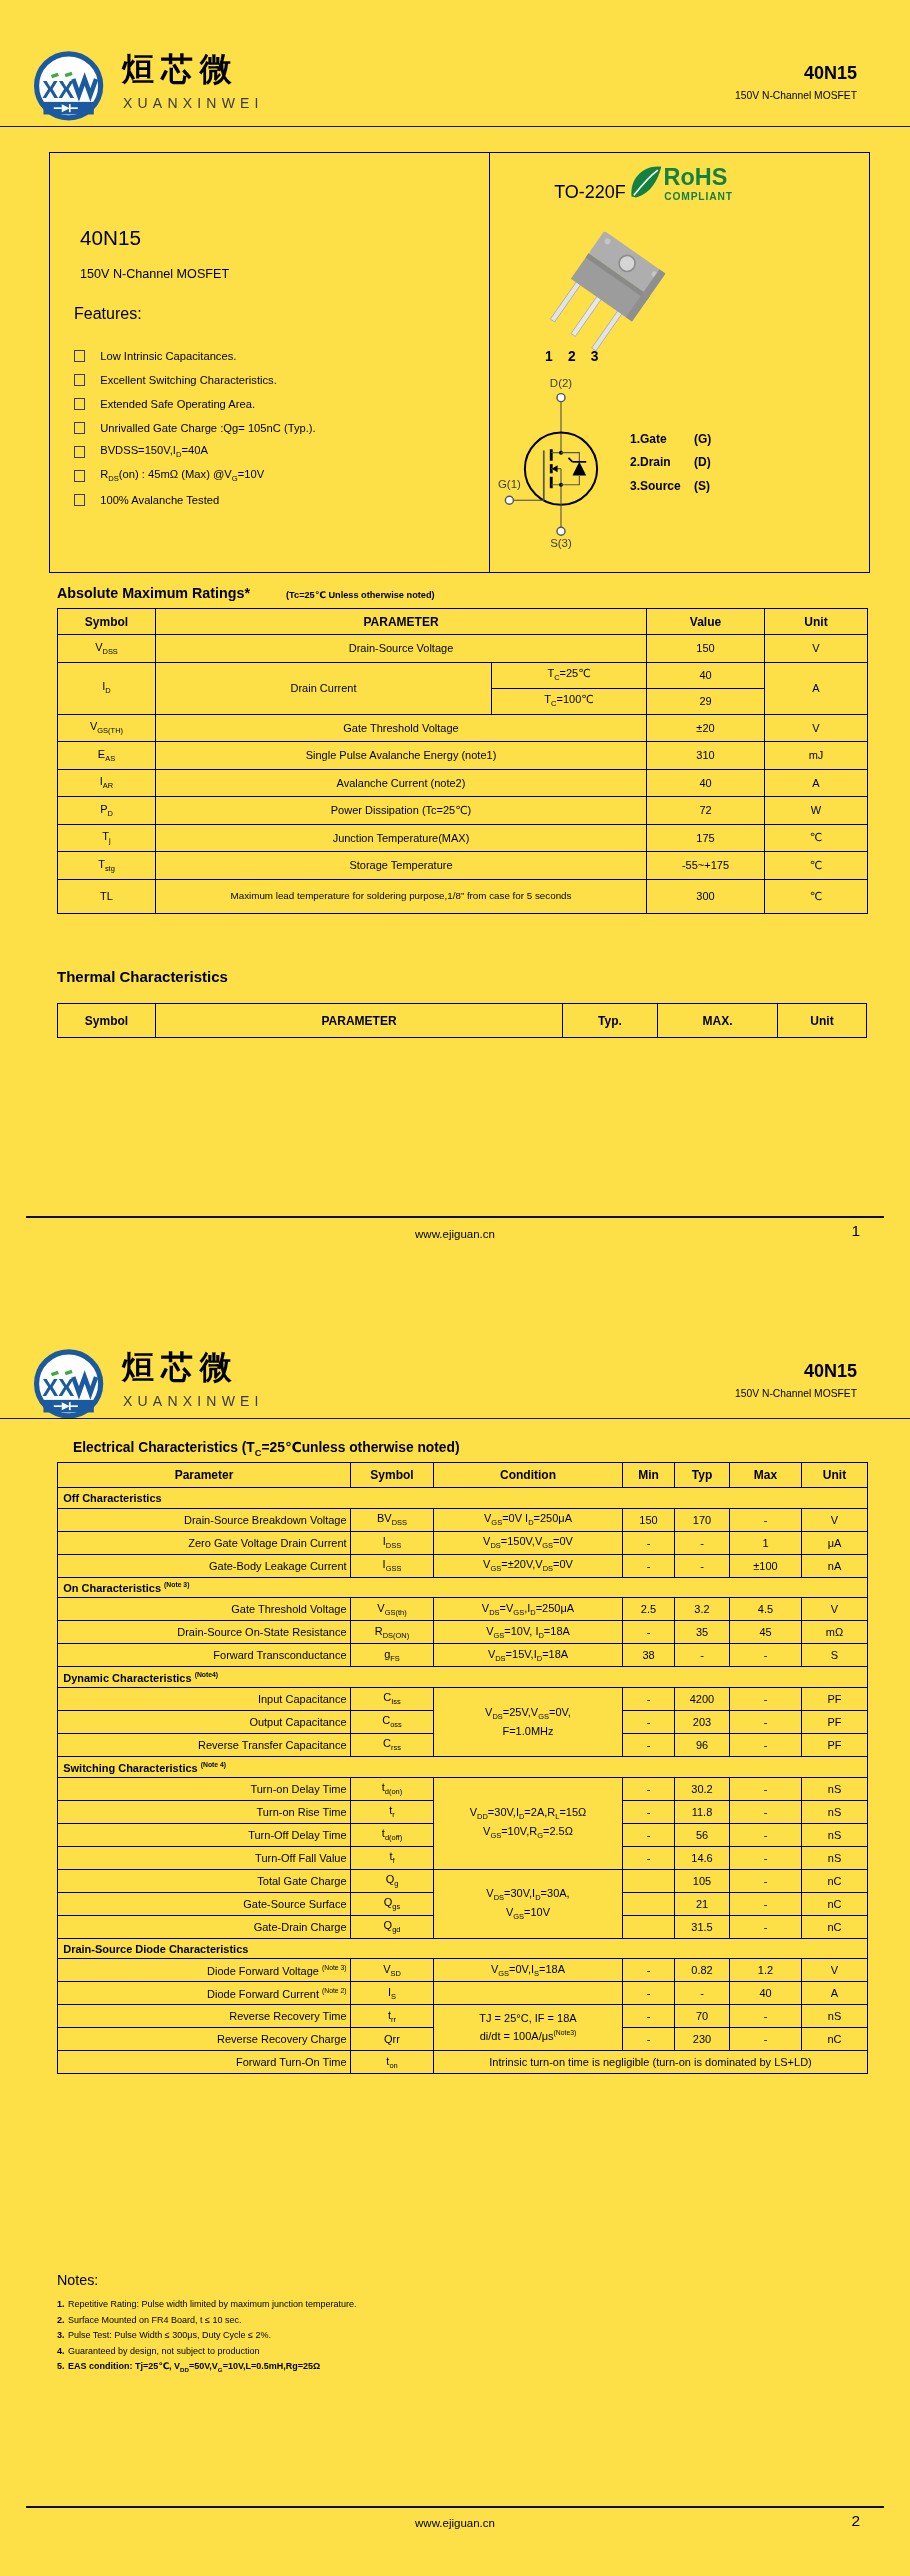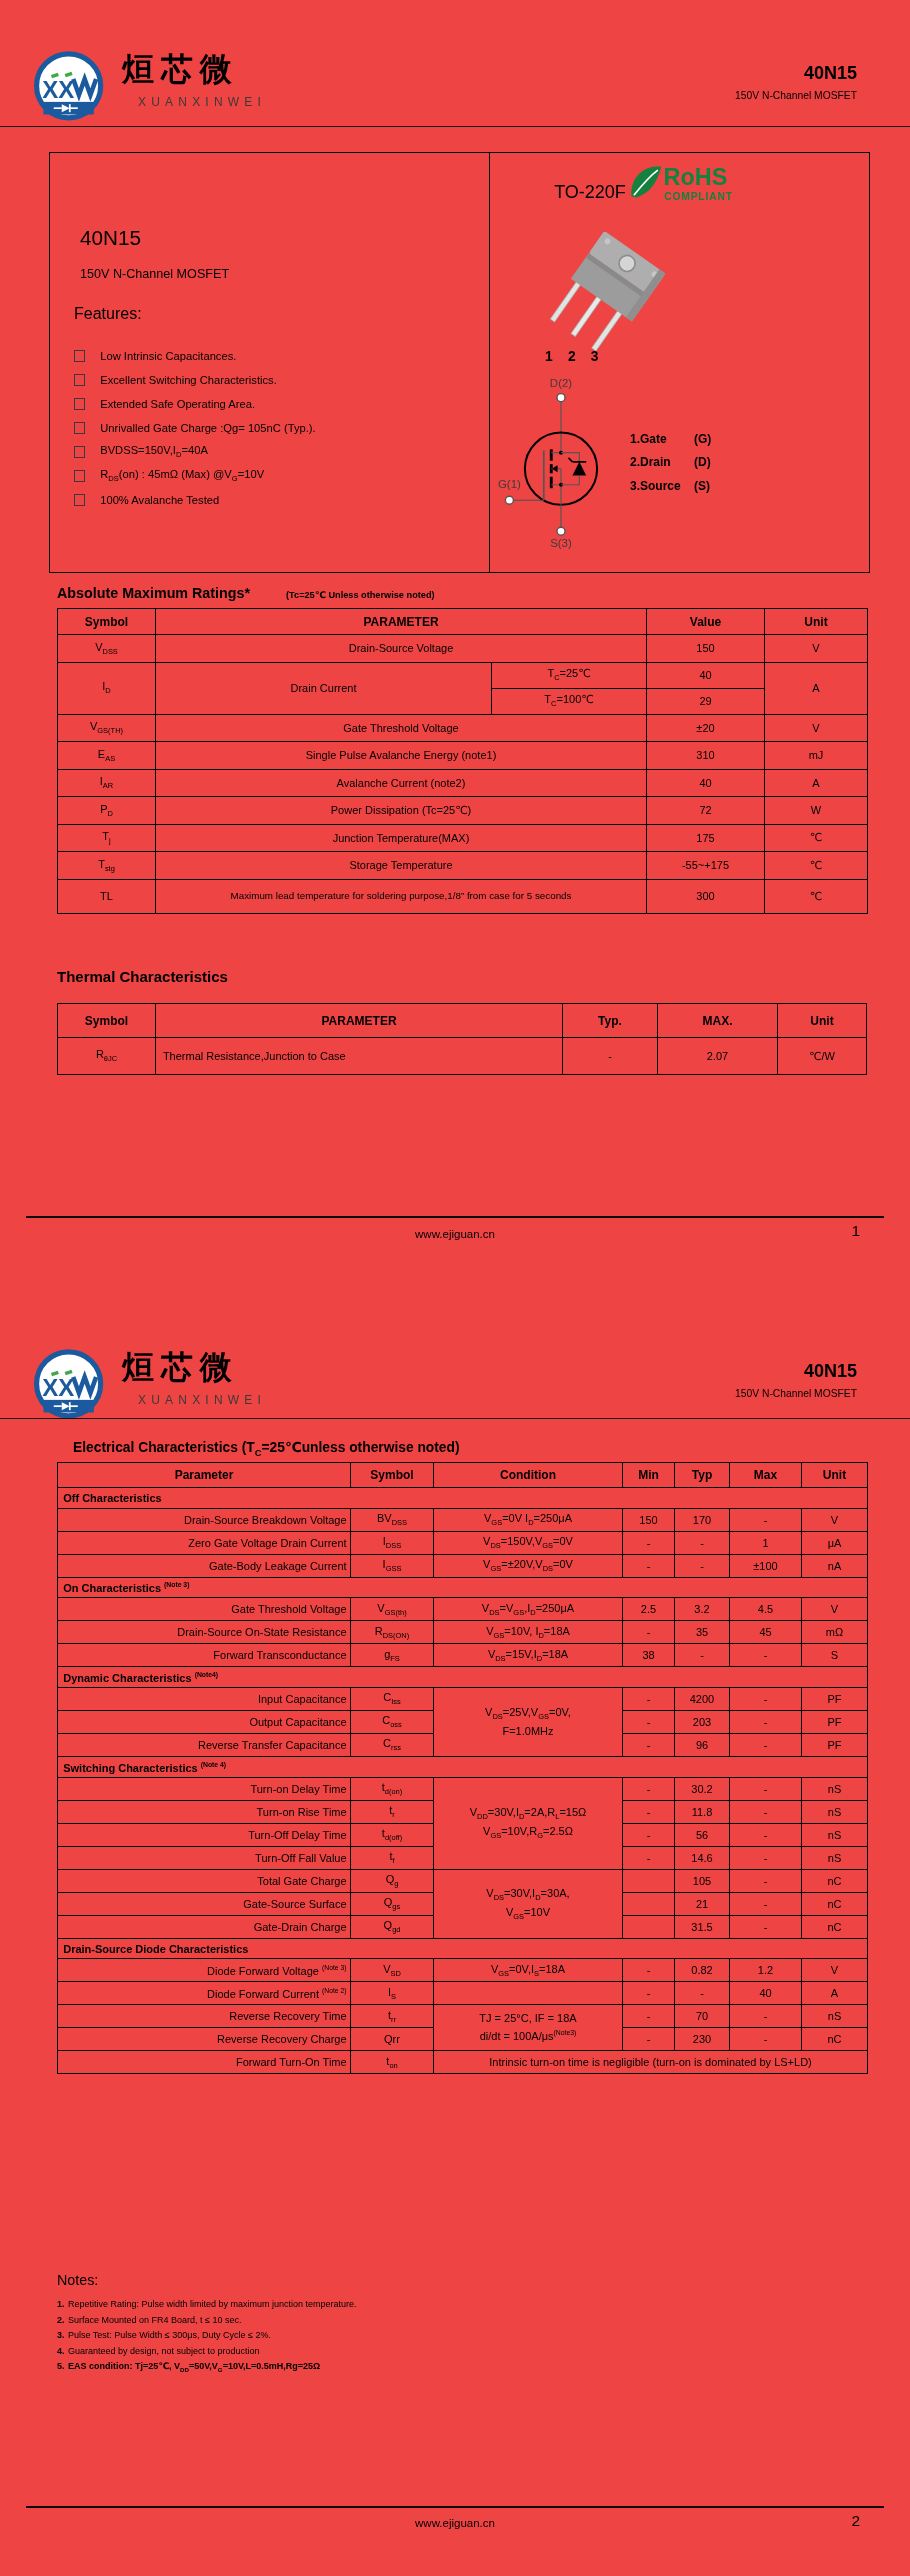--- a/index.html
+++ b/index.html
@@ -1,24 +1,24 @@
 <!DOCTYPE html>
 <html style="font-size:9.2px"><head>
 <meta charset="utf-8">
 <style>
   html,body{margin:0;padding:0;background:#ffffff;}
   body{width:910px;height:2576px;position:relative;font-family:"Liberation Sans","DejaVu Sans",sans-serif;color:#000;}
-  .sheet{position:absolute;left:0;top:0;width:910px;height:2576px;background:#ef4444;overflow:hidden;}
+  .sheet{position:absolute;left:0;top:0;width:910px;height:2576px;background:#fde047;overflow:hidden;}
 
   
   .page-header{position:absolute;left:0;width:100%;}
   .header-rule{position:absolute;left:0;right:0;bottom:0;border-bottom:1.1px solid #161616;}
   .logo{position:absolute;left:32px;top:49px;width:87px;height:76px;}
   .brand-cn{position:absolute;left:122px;top:53px;font-size:32px;font-weight:bold;letter-spacing:6.9px;line-height:1;}
-  .brand-en{position:absolute;left:123px;top:95px;font-size:12px;letter-spacing:5.2px;color:#3a3a3a;margin-left:15px;}
+  .brand-en{position:absolute;left:123px;top:95px;font-size:14px;letter-spacing:5.2px;color:#3a3a3a;}
   .part-no{position:absolute;right:53px;top:63px;font-size:18px;font-weight:bold;text-align:right;}
   .part-sub{position:absolute;right:53px;top:90px;font-size:10.3px;text-align:right;}
 
   
   .product-box{position:absolute;left:49px;top:152px;width:819px;height:419px;border:1.4px solid #000;}
   .box-divider{position:absolute;left:439px;top:0;bottom:0;border-left:1.1px solid #000;}
   .pt-title{position:absolute;left:30px;top:73px;font-size:20.7px;}
   .pt-sub{position:absolute;left:30px;top:114px;font-size:12.6px;}
   .ft-title{position:absolute;left:24px;top:152px;font-size:16px;}
   .features{position:absolute;left:24px;top:191px;list-style:none;margin:0;padding:0;}
@@ -291,27 +291,20 @@
         <col style="width:89px">
       </colgroup>
     <tbody>
       <tr style="height:34px">
         <td class="b">Symbol</td>
         <td class="b">PARAMETER</td>
         <td class="b">Typ.</td>
         <td class="b">MAX.</td>
         <td class="b">Unit</td>
       </tr>
-      <tr style="height:37px">
-        <td>R<sub>θJC</sub></td>
-        <td style="text-align:left;padding-left:6.9px;">Thermal Resistance,Junction to Case</td>
-        <td>-</td>
-        <td>2.07</td>
-        <td>℃/W</td>
-      </tr>
     </tbody>
   </table>
 
   <div class="footer-rule" style="top:1216px;"></div>
   <div class="footer-site" style="top:1228px;">www.ejiguan.cn</div>
   <div class="footer-page" style="top:1222px;">1</div>
 
   <header class="page-header" style="top:1298px;height:121px;">
     <svg class="logo" viewBox="0 0 152 132">
       <circle cx="64" cy="64" r="56" fill="#ffffff" stroke="#1b5a9e" stroke-width="9"></circle>

